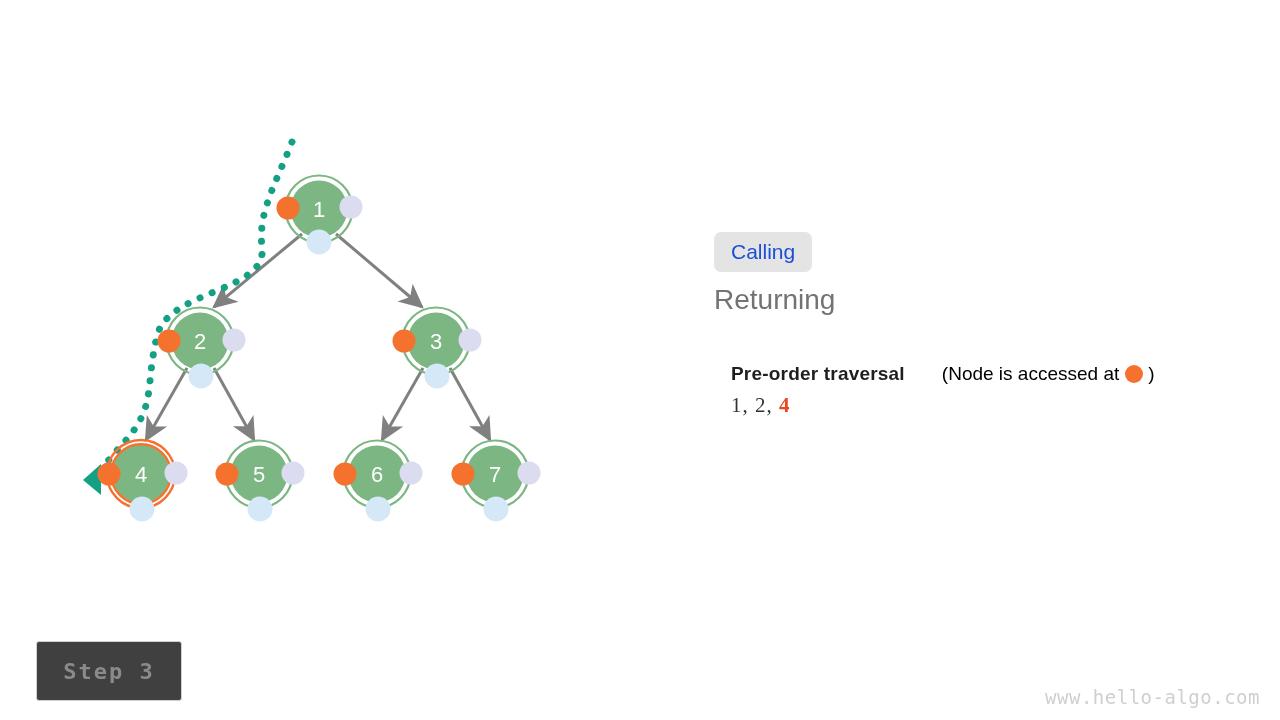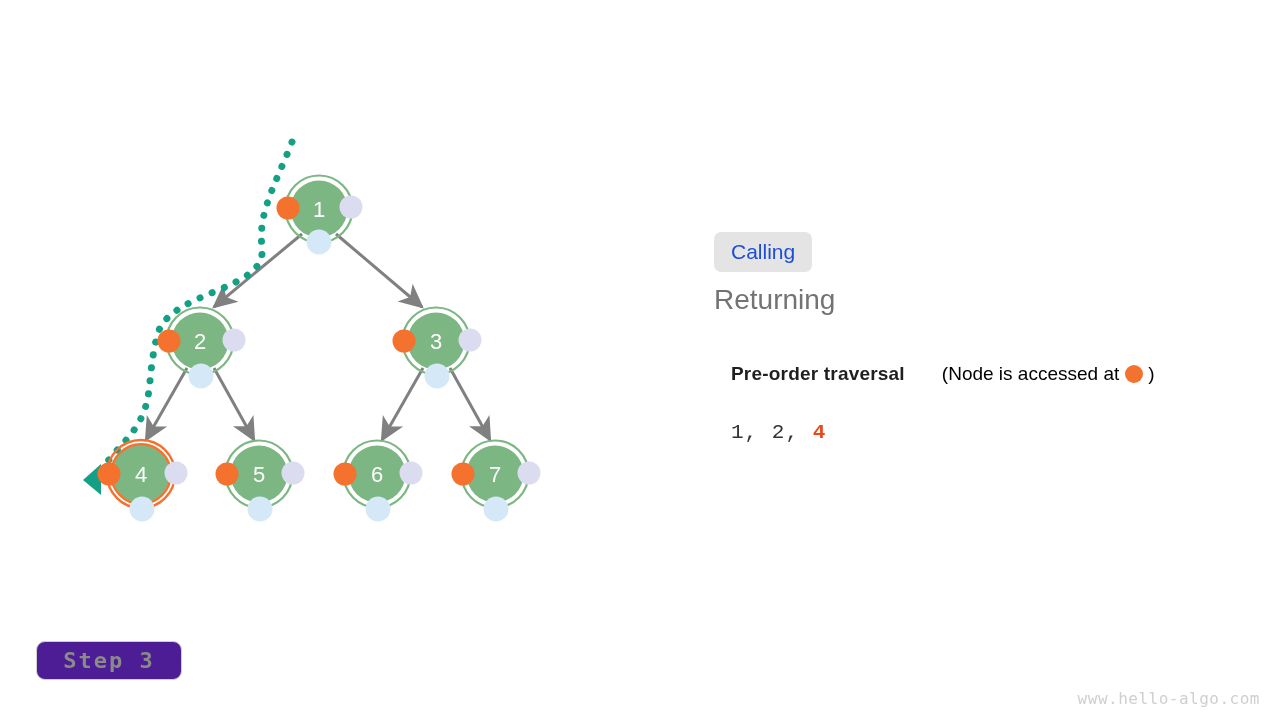--- a/index.html
+++ b/index.html
@@ -55,48 +55,48 @@
     margin-left:17px;
   }
   .note-dot{
     display:inline-block;
     width:18px;height:18px;border-radius:50%;
     background:#f4712e;
     vertical-align:-3px;
     margin:0 5px 0 6px;
   }
   .traversal-list{
-    margin-top:36px;
+    margin-top:8px;
     margin-left:17px;
-    font-family:Liberation Mono, monospace;
+    font-family:Liberation Serif, serif;
     font-size:21px;
     color:#333333;
     letter-spacing:1px;
   }
   .traversal-list .cur{color:#e8491d;font-weight:bold;}
 
   
   .step-badge{
     position:absolute;left:36px;top:641px;
-    width:146px;height:39px;
+    width:146px;height:60px;
     border:1px solid #d0d0d0;
-    border-radius:9px;
-    background:#4c1d95;
+    border-radius:3px;
+    background:#404040;
     display:flex;align-items:center;justify-content:center;
     font-family:"DejaVu Sans Mono", monospace;
     font-size:22px;font-weight:bold;
     color:#8a8a8a;
     letter-spacing:2px;
     box-sizing:border-box;
   }
   
   .watermark{
     position:absolute;right:20px;bottom:12px;
     font-family:"DejaVu Sans Mono", monospace;
-    font-size:16px;
+    font-size:19px;
     color:#cfcfcf;
     letter-spacing:.5px;
   }
 </style>
 </head>
 <body>
 
 <div id="stage">
 
   <svg id="tree-svg" viewBox="0 0 700 600">

